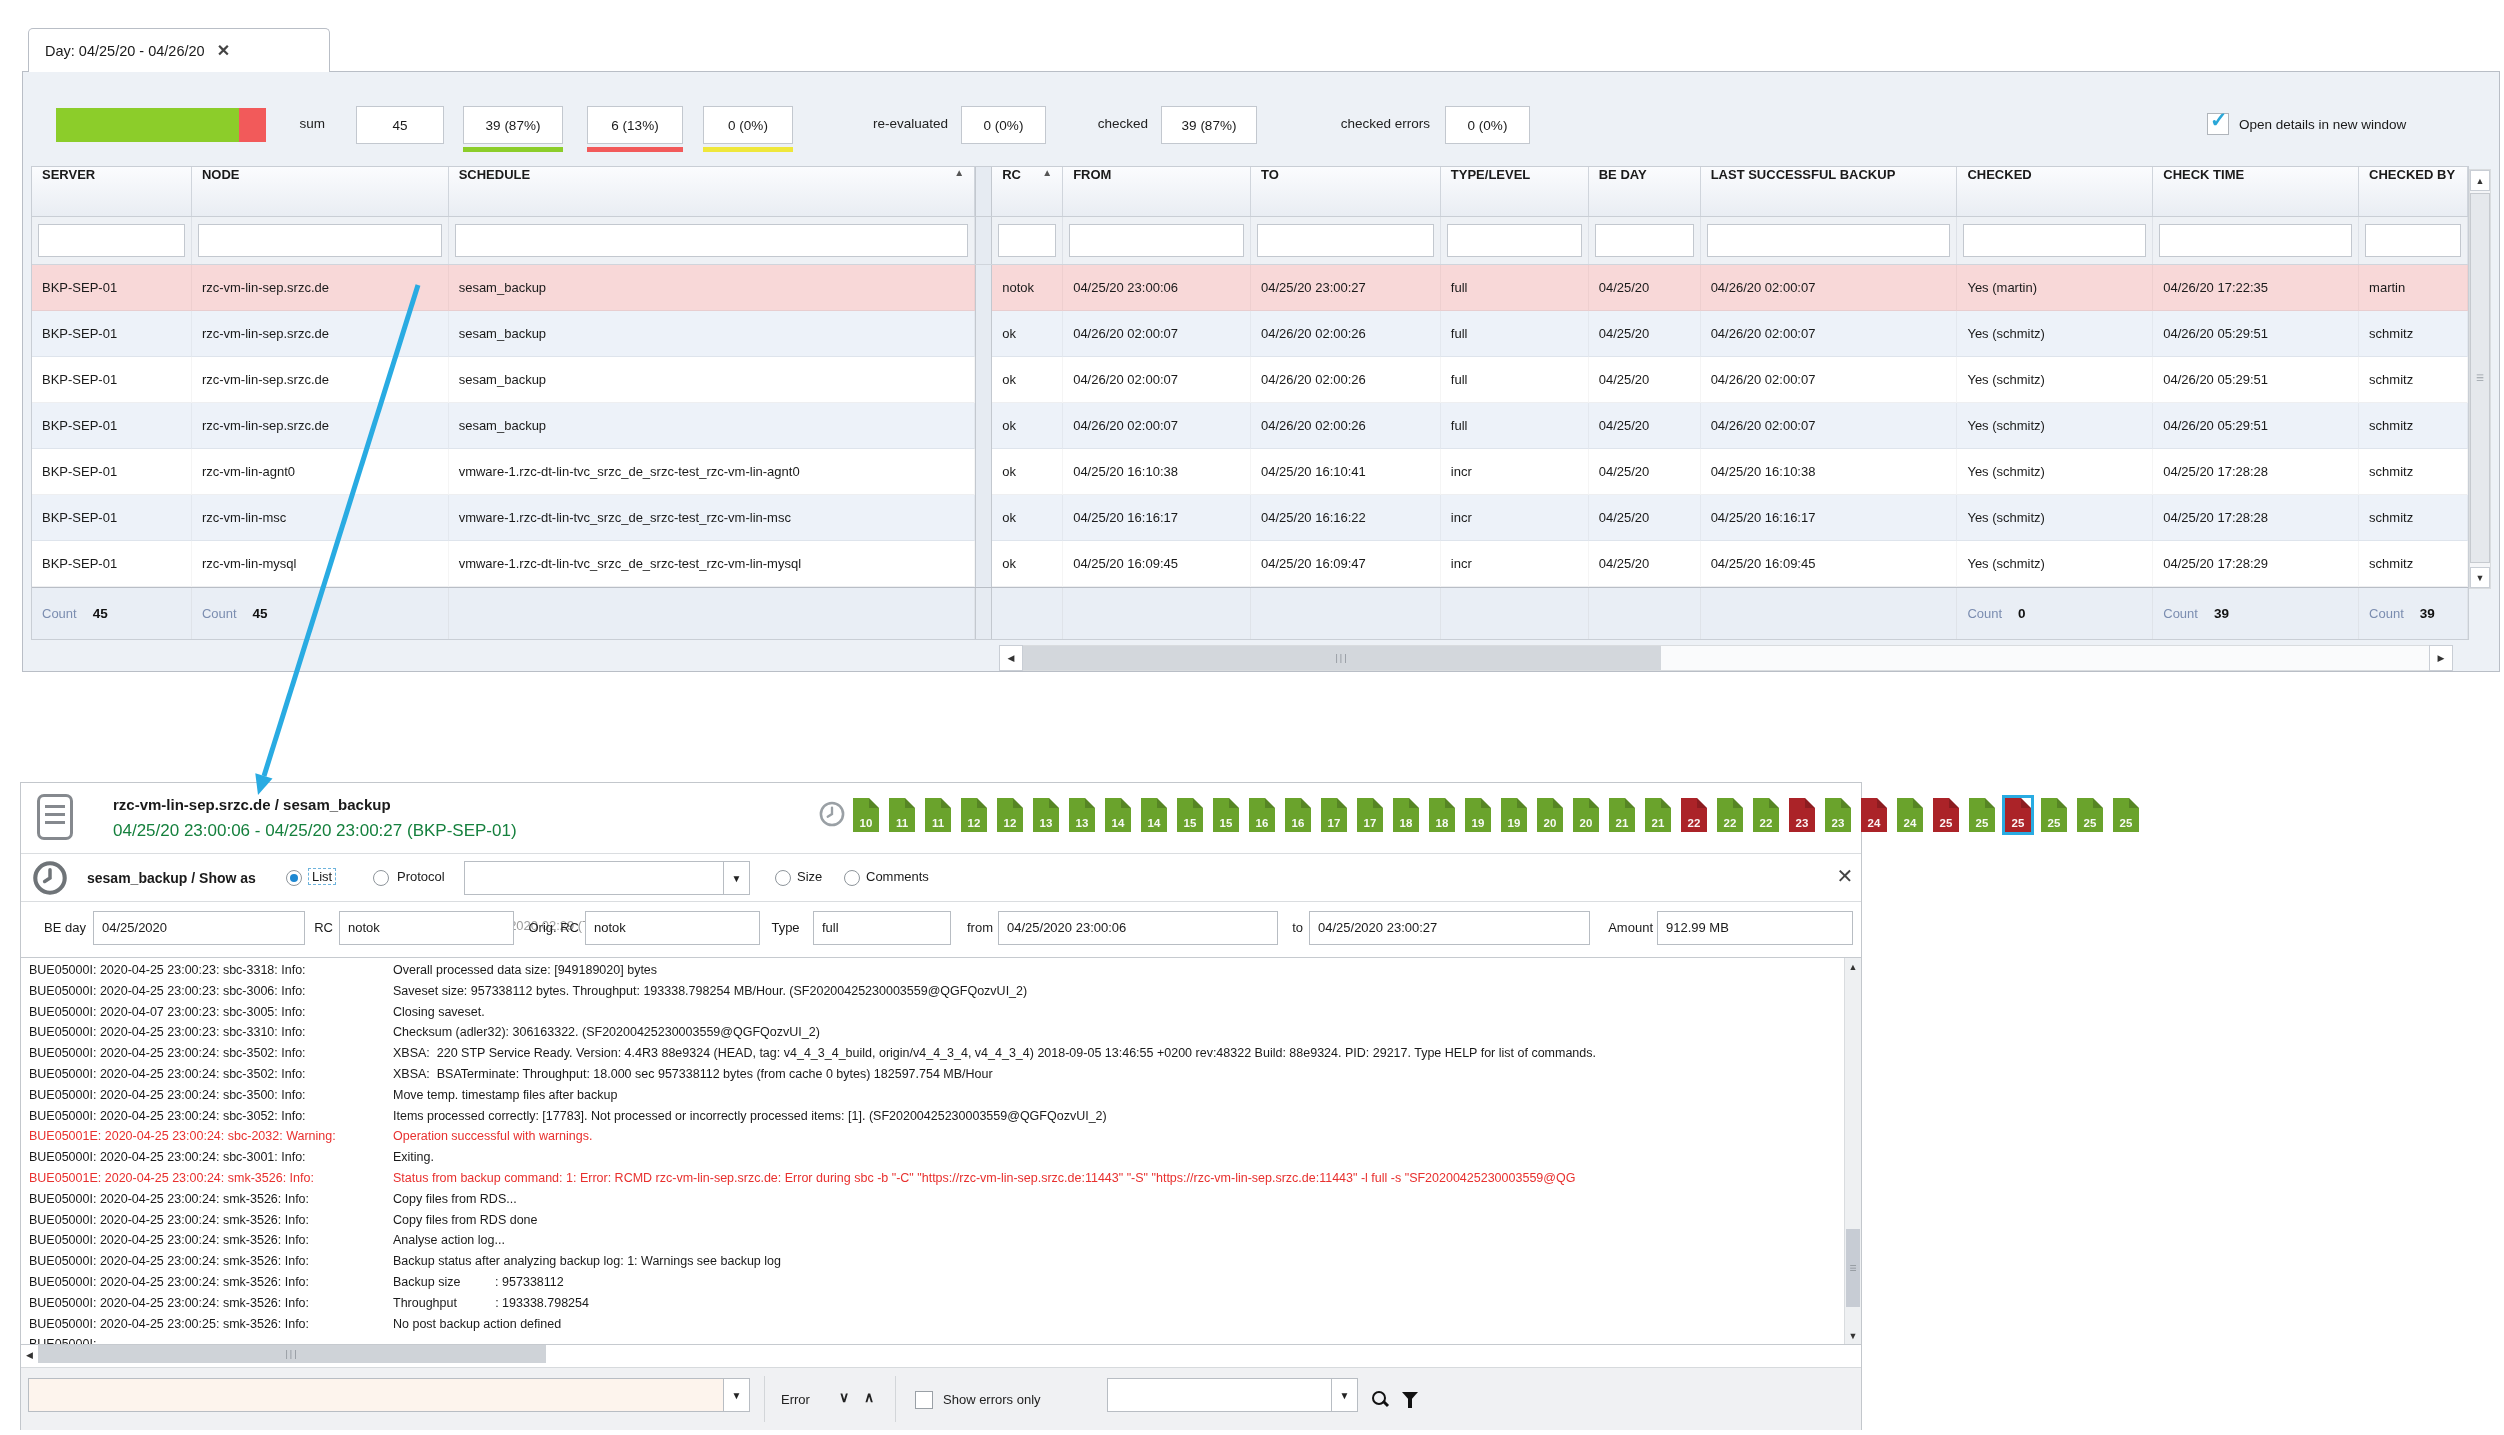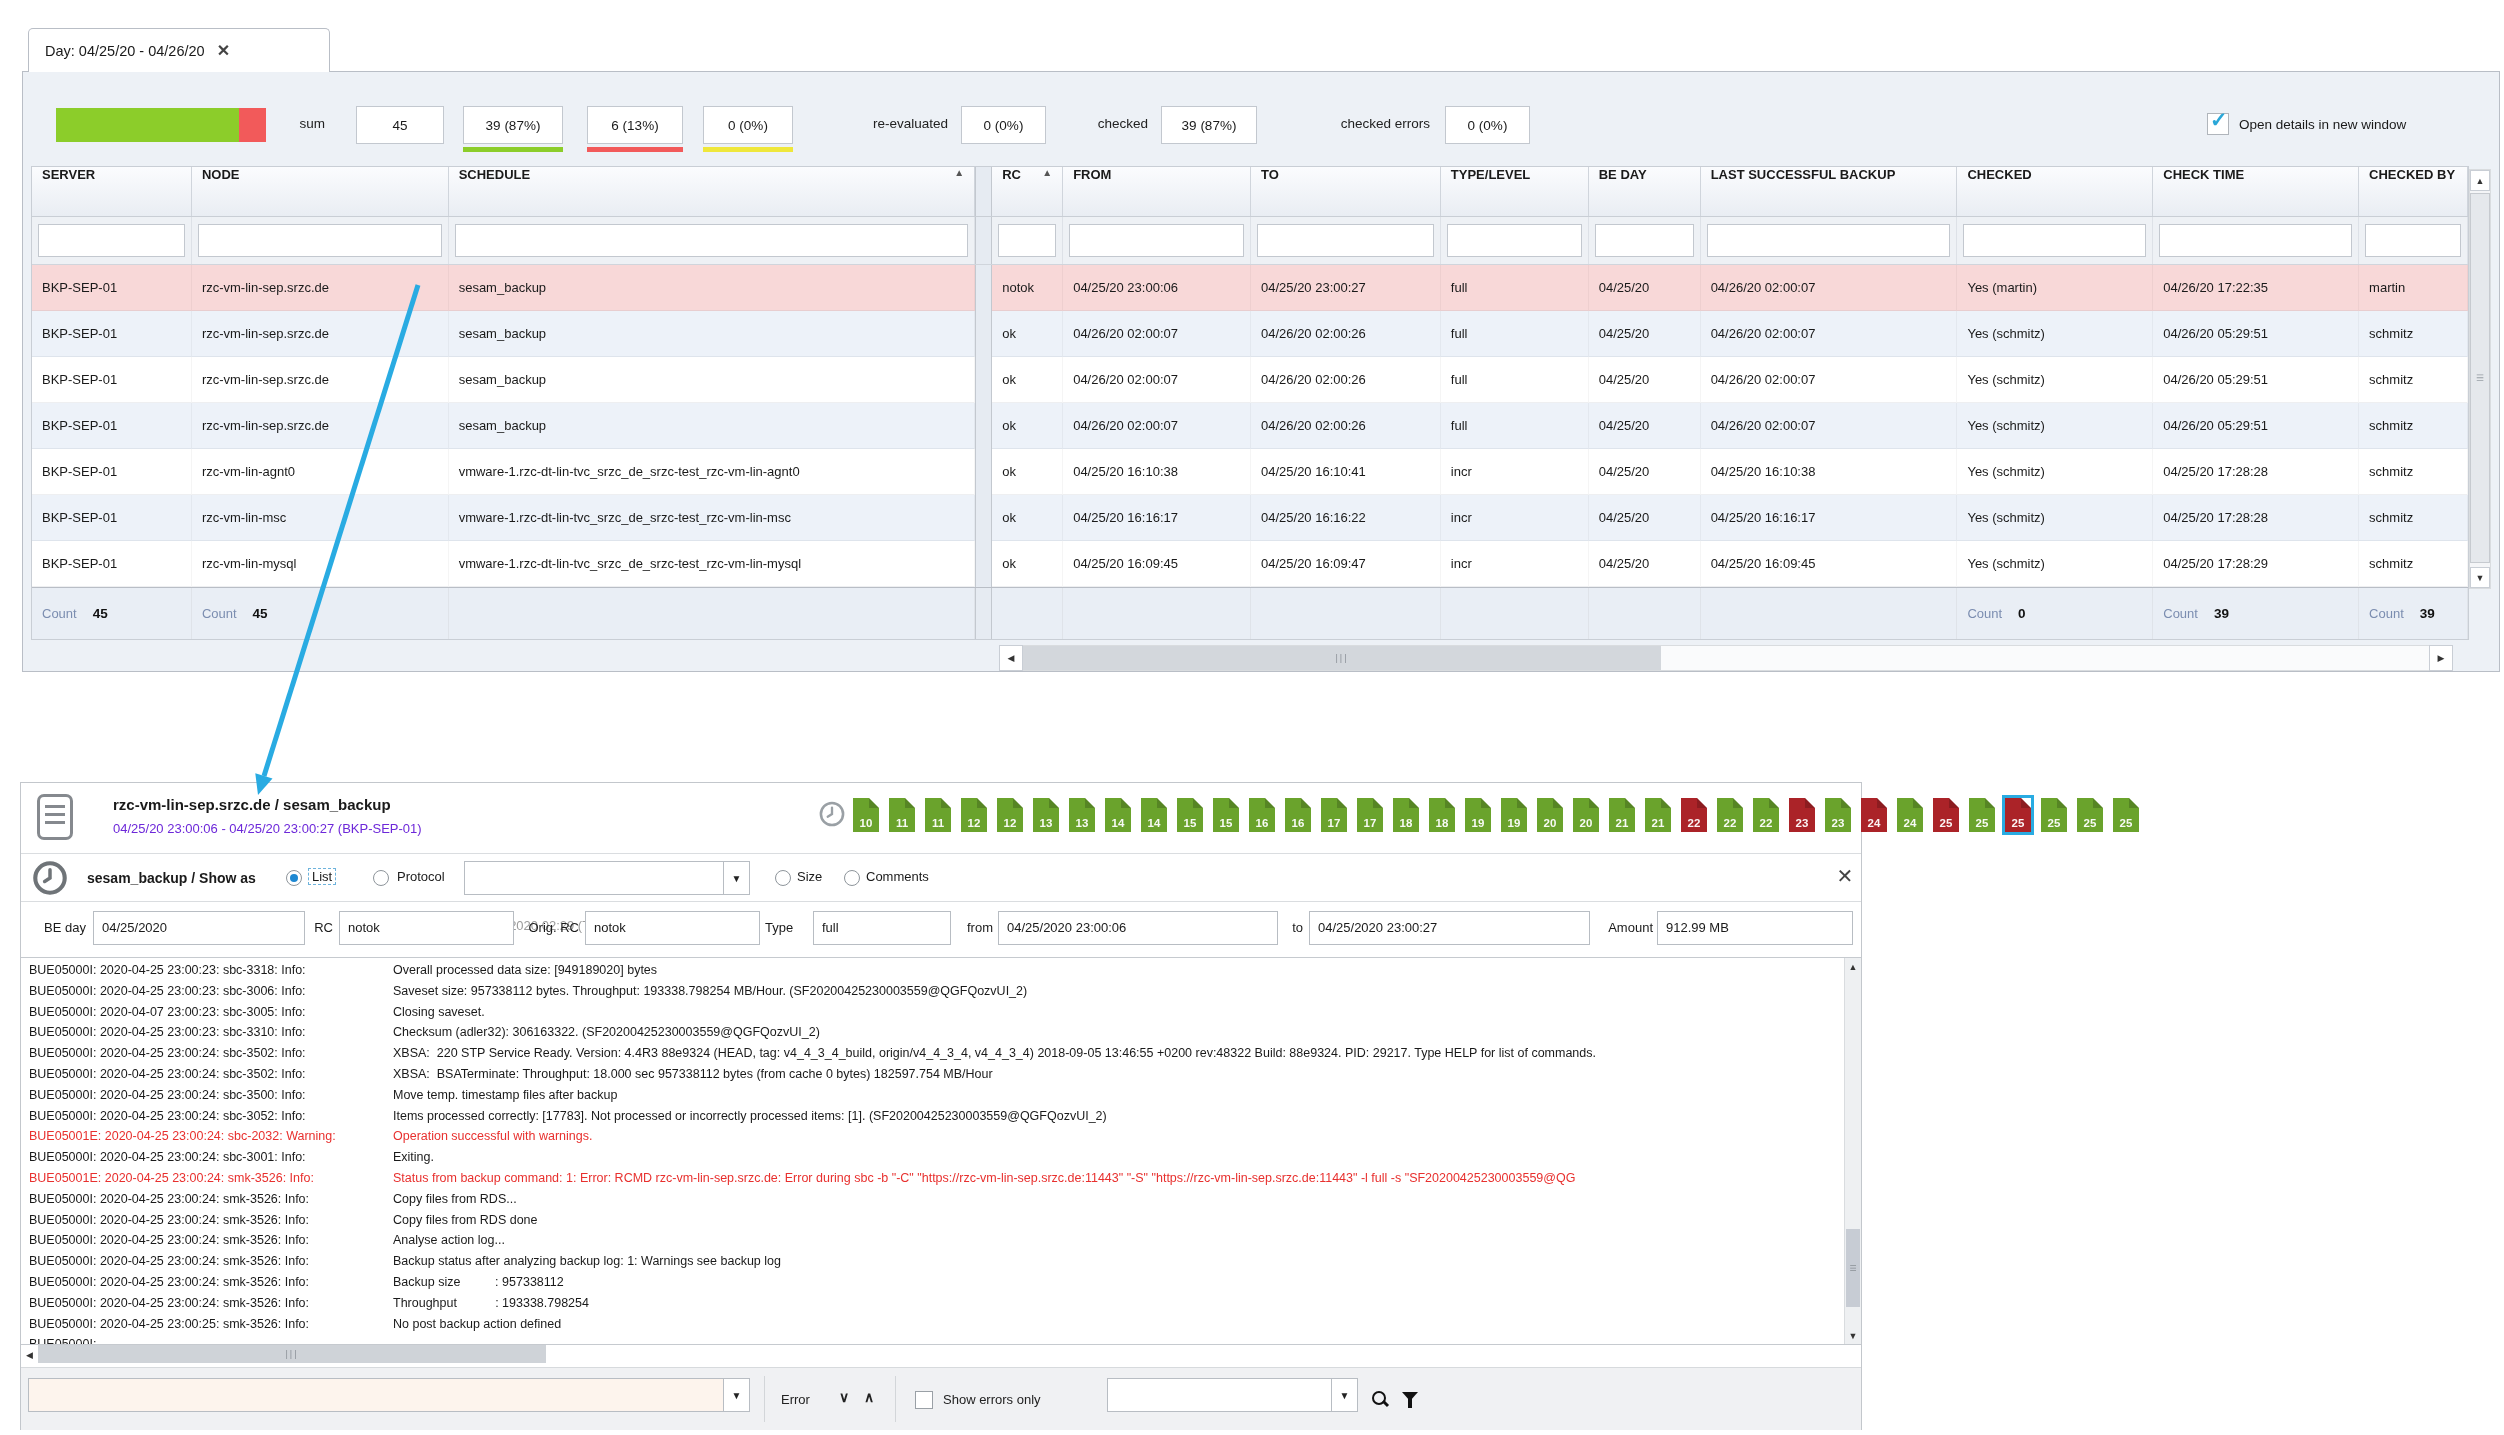--- a/index.html
+++ b/index.html
@@ -65,21 +65,21 @@
   #arrow-overlay { position: absolute; left: 0; top: 0; width: 2504px; height: 1435px; pointer-events: none; z-index: 40; }
 
   
   .detail { position: absolute; left: 20px; top: 782px; width: 1842px; height: 648px; background: #fff;
             border: 1px solid #c3c7cc; }
   .dp-header { position: absolute; left: 0; top: 0; width: 100%; height: 70px; }
   .doc-icon { position: absolute; left: 16px; top: 11px; width: 36px; height: 46px; border: 3px solid #85898e; border-radius: 7px; }
   .doc-icon::before { content: ""; position: absolute; left: 5px; right: 5px; top: 8px; height: 3px; background: #85898e;
                       box-shadow: 0 8px 0 #85898e, 0 16px 0 #85898e; }
   .dp-title { position: absolute; left: 92px; top: 13px; font-weight: bold; font-size: 15px; }
-  .dp-subtitle { position: absolute; left: 92px; top: 38px; font-size: 13px; color: #6d28d9; }
+  .dp-subtitle { position: absolute; left: 92px; top: 38px; font-size: 17px; color: #15803d; }
   .clock { position: absolute; }
   .days { position: absolute; left: 832px; top: 15px; display: flex; gap: 10px; }
   .day { position: relative; width: 26px; height: 34px; flex: 0 0 26px; cursor: pointer; }
   .day.ok { background: #6aa32c; } .day.error { background: #ab2328; }
   .day.sel { box-shadow: 0 0 0 3px #29abe2; }
   .day .fold { position: absolute; top: 0; right: 0; }
   .day .dnum { position: absolute; bottom: 3px; left: 0; width: 100%; text-align: center;
                color: rgba(255,255,255,0.95); font-size: 11.5px; font-weight: bold; }
 
   .dp-showas { position: absolute; left: 0; top: 70px; width: 100%; height: 48px; border-top: 1px solid #dadde0; }
@@ -665,21 +665,21 @@
       <div class="dp-close">✕</div>
     </div>
 
     <div class="dp-fields">
       <span class="flabel" style="left:8px;width:57px;text-align:right">BE day</span>
       <div class="fbox" style="left:72px;width:212px">04/25/2020</div>
       <span class="flabel" style="left:286px;width:26px;text-align:right">RC</span>
       <div class="fbox" style="left:318px;width:175px">notok</div>
       <span class="flabel" style="left:496px;width:62px;text-align:right">Orig. RC</span>
       <div class="fbox" style="left:564px;width:175px">notok</div>
-      <span class="flabel" style="left:744px;width:41px;text-align:left">Type</span>
+      <span class="flabel" style="left:744px;width:41px;text-align:center">Type</span>
       <div class="fbox" style="left:792px;width:138px">full</div>
       <span class="flabel" style="left:930px;width:42px;text-align:right">from</span>
       <div class="fbox" style="left:977px;width:280px">04/25/2020 23:00:06</div>
       <span class="flabel" style="left:1262px;width:20px;text-align:right">to</span>
       <div class="fbox" style="left:1288px;width:281px">04/25/2020 23:00:27</div>
       <span class="flabel" style="left:1570px;width:62px;text-align:right">Amount</span>
       <div class="fbox" style="left:1636px;width:196px">912.99 MB</div>
     </div>
 
     <div class="dp-log">

